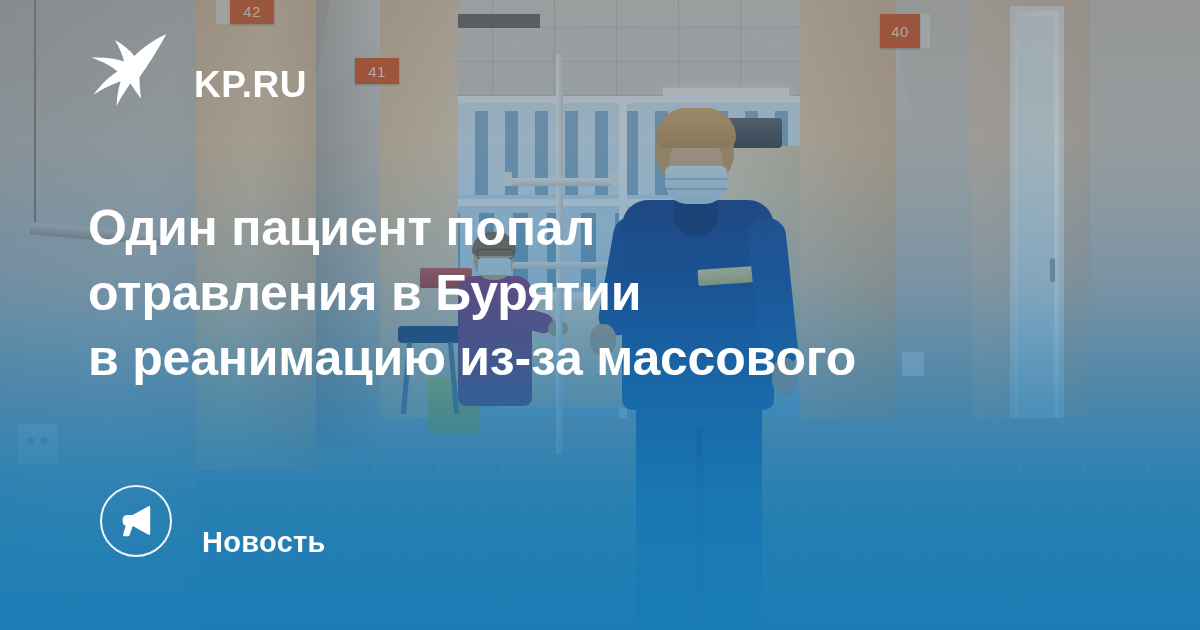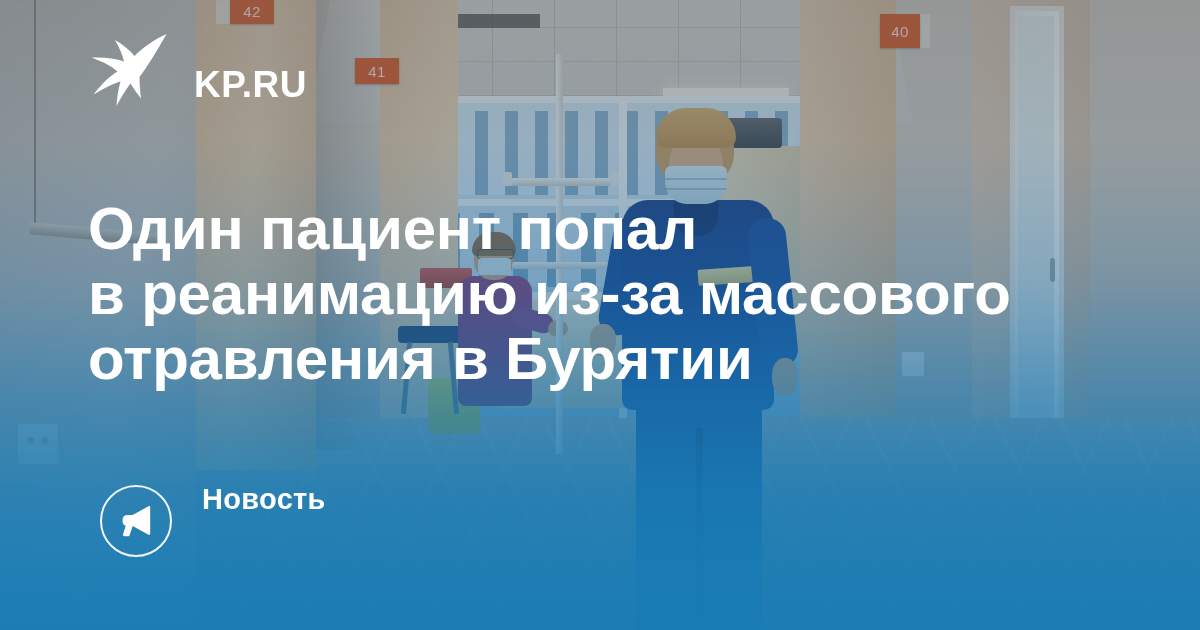--- a/index.html
+++ b/index.html
@@ -351,31 +351,31 @@
     font-weight: 700;
     letter-spacing: 0.5px;
     line-height: 1;
     white-space: nowrap;
     margin-top: 28px;
   }
 
   .headline {
     position: absolute; left: 88px; top: 196px; width: 1010px;
     color: #ffffff;
-    font-size: 60px;
+    font-size: 50px;
     font-weight: 700;
     line-height: 65px;
     letter-spacing: -0.2px;
     margin: 0;
   }
   .headline .hl-line { display: block; white-space: nowrap; }
 
   .badge {
     position: absolute; left: 100px; top: 485px;
-    display: flex; align-items: flex-start; gap: 30px;
+    display: flex; align-items: flex-end; gap: 30px;
   }
   .badge-circle {
     width: 72px; height: 72px; border-radius: 50%;
     border: 2px solid rgba(255,255,255,.92);
     display: flex; align-items: center; justify-content: center;
     box-sizing: border-box;
     flex: 0 0 auto;
   }
   .badge-circle svg { width: 36px; height: 36px; display: block; }
   .badge-label {
@@ -487,22 +487,22 @@
 
     <div class="brand">
       <svg class="brand-mark" viewBox="0 0 84 76" aria-hidden="true">
         <path fill="#ffffff" d="M78.5 2.0 C66 7.5 55 15.5 46.5 24.0 C41.5 18.0 35.0 12.5 27.0 8.0 C31.5 16.0 34.5 23.0 36.0 29.5 C27.5 26.5 16.5 25.0 3.5 25.5 C15.5 30.0 24.0 34.5 29.5 39.5 C22.0 44.0 14.0 51.5 5.5 62.5 C16.5 56.0 25.5 51.5 32.5 49.5 C30.5 56.5 29.0 64.5 28.5 74.0 C34.0 64.0 38.5 56.5 42.5 51.5 C45.5 56.5 49.0 61.5 53.0 66.5 C52.0 58.5 51.5 51.5 51.5 45.0 C59.5 34.0 68.5 20.0 78.5 2.0 Z"></path>
       </svg>
       <span class="brand-name">KP.RU</span>
     </div>
 
     <h1 class="headline">
       <span class="hl-line">Один пациент попал</span>
+      <span class="hl-line">отравления в Бурятии</span>
       <span class="hl-line">в реанимацию из-за массового</span>
-      <span class="hl-line">отравления в Бурятии</span>
     </h1>
 
     <div class="badge">
       <span class="badge-circle">
         <svg viewBox="0 0 36 36" aria-hidden="true">
           <path fill="#ffffff" d="M30.5 3.2 L14.6 12.1 L9.2 12.1 C6.6 12.1 4.6 14.1 4.6 16.6 L4.6 18.4 C4.6 20.4 5.9 22.1 7.7 22.7 L5.0 31.4 C4.7 32.4 5.4 33.3 6.4 33.3 L10.1 33.3 C10.8 33.3 11.4 32.9 11.6 32.2 L14.7 22.9 L30.5 31.8 C31.3 32.2 32.2 31.7 32.2 30.8 L32.2 4.2 C32.2 3.3 31.3 2.8 30.5 3.2 Z"></path>
         </svg>
       </span>
       <span class="badge-label">Новость</span>
     </div>

